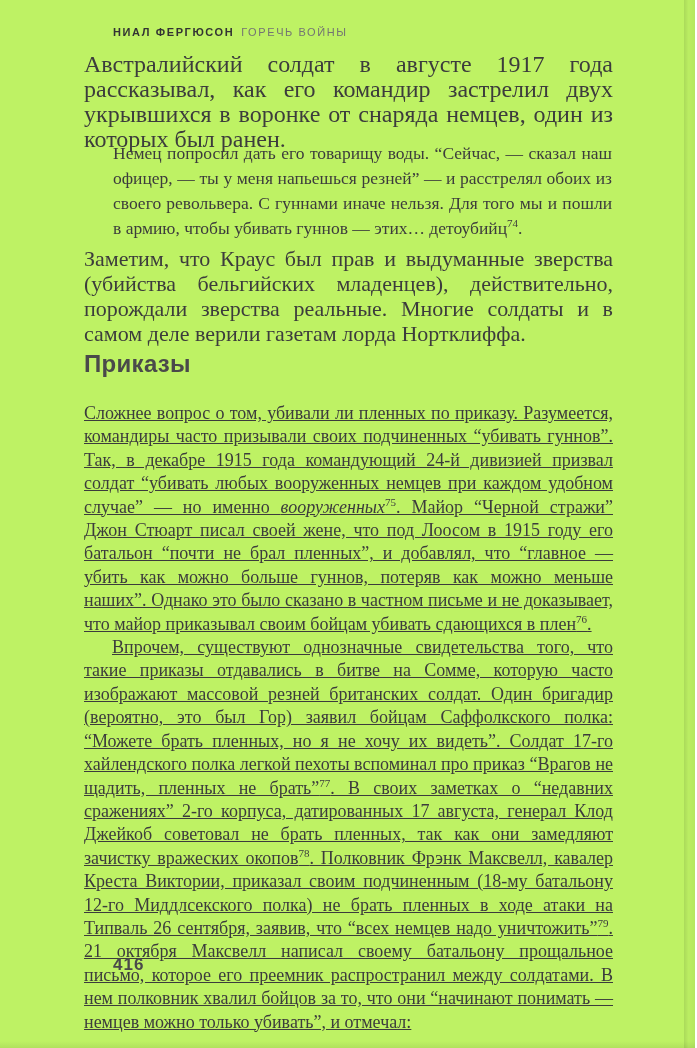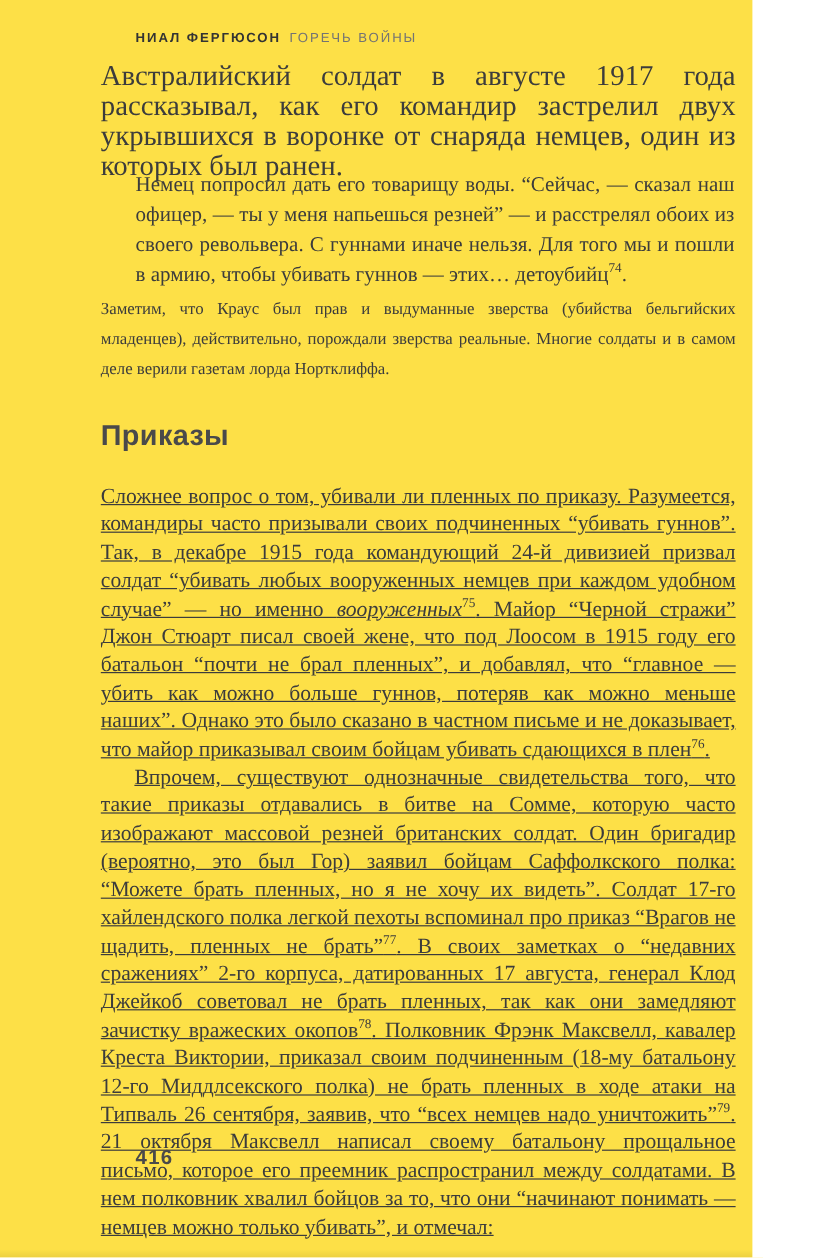--- a/index.html
+++ b/index.html
@@ -1,20 +1,20 @@
 <!DOCTYPE html>
 <html lang="ru"><head>
 <meta charset="utf-8">
 <style>
   html, body { margin: 0; padding: 0; background: #ffffff; }
   .page {
     position: relative;
-    width: 627px;
+    width: 695px;
     height: 1048px;
-    background: #fde047;
+    background: #bef264;
     overflow: hidden;
     font-family: "Liberation Serif", "DejaVu Serif", serif;
     color: #3c3c3c;
   }
   .page-edge-right {
     position: absolute;
     top: 0; bottom: 0; left: 684px; width: 13px;
     background: linear-gradient(to right, rgba(0,0,0,0.10) 0%, rgba(0,0,0,0.02) 35%, rgba(0,0,0,0.05) 100%);
   }
   .page-edge-bottom {
@@ -43,21 +43,21 @@
     font-size: 24px; line-height: 25px;
   }
   .block-quote {
     position: absolute;
     left: 113px; top: 141px; width: 499px;
     font-size: 17.5px; line-height: 25px;
   }
   .para-2 {
     position: absolute;
     left: 84px; top: 246px; width: 529px;
-    font-size: 14px; line-height: 25px;
+    font-size: 22px; line-height: 25px;
   }
   .section-heading {
     position: absolute;
     left: 84px; top: 350px;
     font-family: "Liberation Sans", sans-serif;
     font-size: 24px;
     font-weight: 700;
     color: #4a4a4a;
     letter-spacing: 0.3px;
   }

